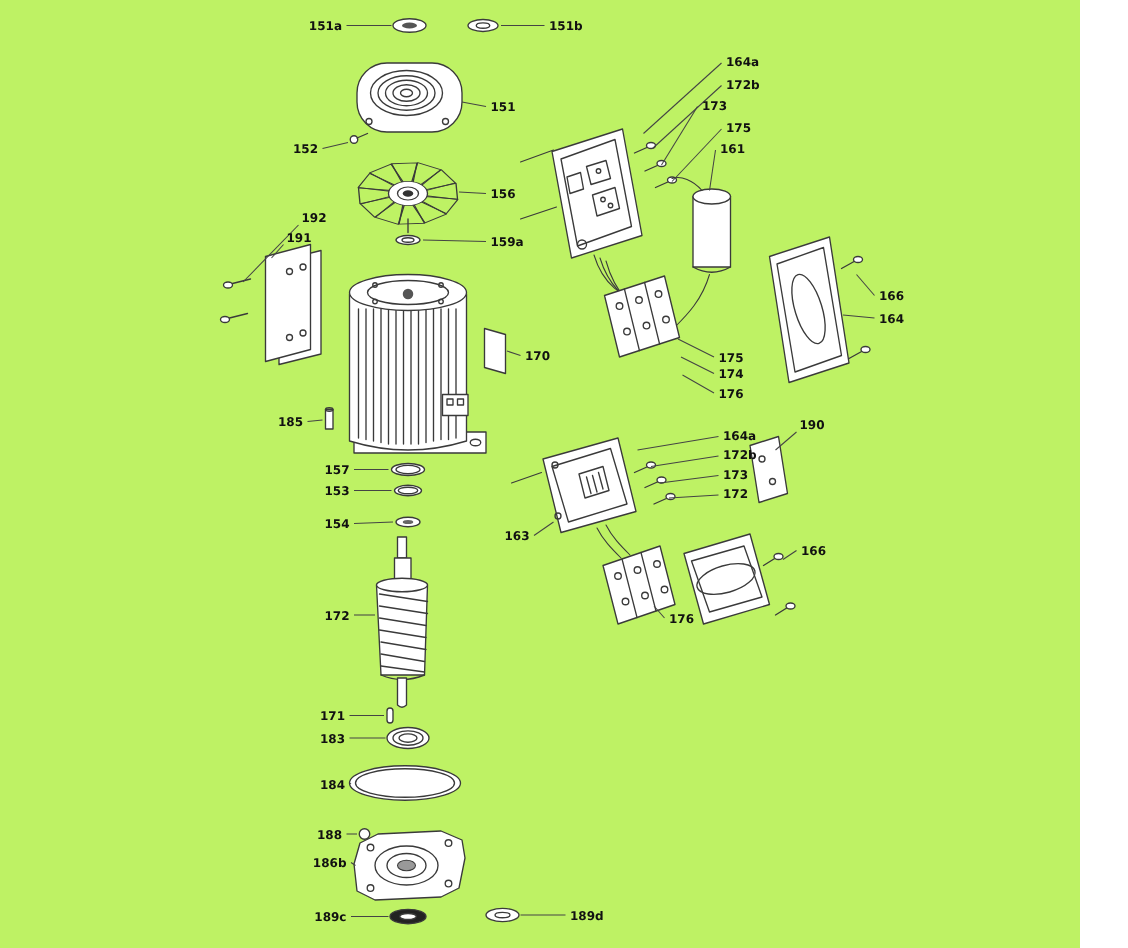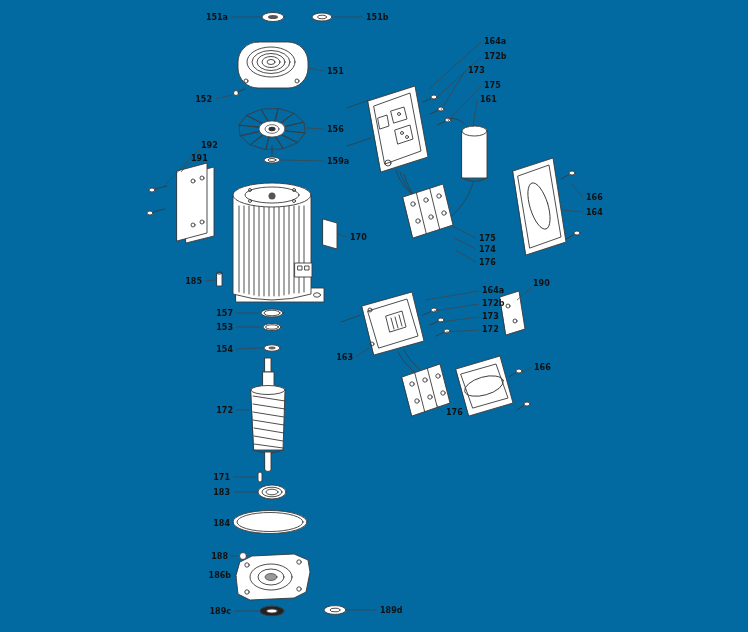--- a/index.html
+++ b/index.html
@@ -1,17 +1,17 @@
 <!DOCTYPE html>
 <html><head>
 <meta charset="utf-8">
 <style>
   html,body { margin:0; padding:0; }
   body { background:#ffffff; font-family:"DejaVu Sans", sans-serif; }
-  .stage { position:relative; width:720px; height:632px; background:#0369a1; overflow:hidden;padding-left:28px; }
+  .stage { position:relative; width:720px; height:632px; background:#bef264; overflow:hidden; }
   svg { position:absolute; left:0; top:0; }
   .part-label { font-family:"DejaVu Sans", sans-serif; font-size:8px; font-weight:700; }
   .leader { stroke-width:0.7; fill:none; }
   .draw { stroke:#3a3a3a; stroke-width:0.9; fill:none; stroke-linejoin:round; stroke-linecap:round; }
 </style>
 </head>
 <body style="background: rgb(255, 255, 255);">
 
 <div class="stage">
 <svg id="diagram-svg" width="752" height="632" viewBox="0 0 752 632" xmlns="http://www.w3.org/2000/svg">

